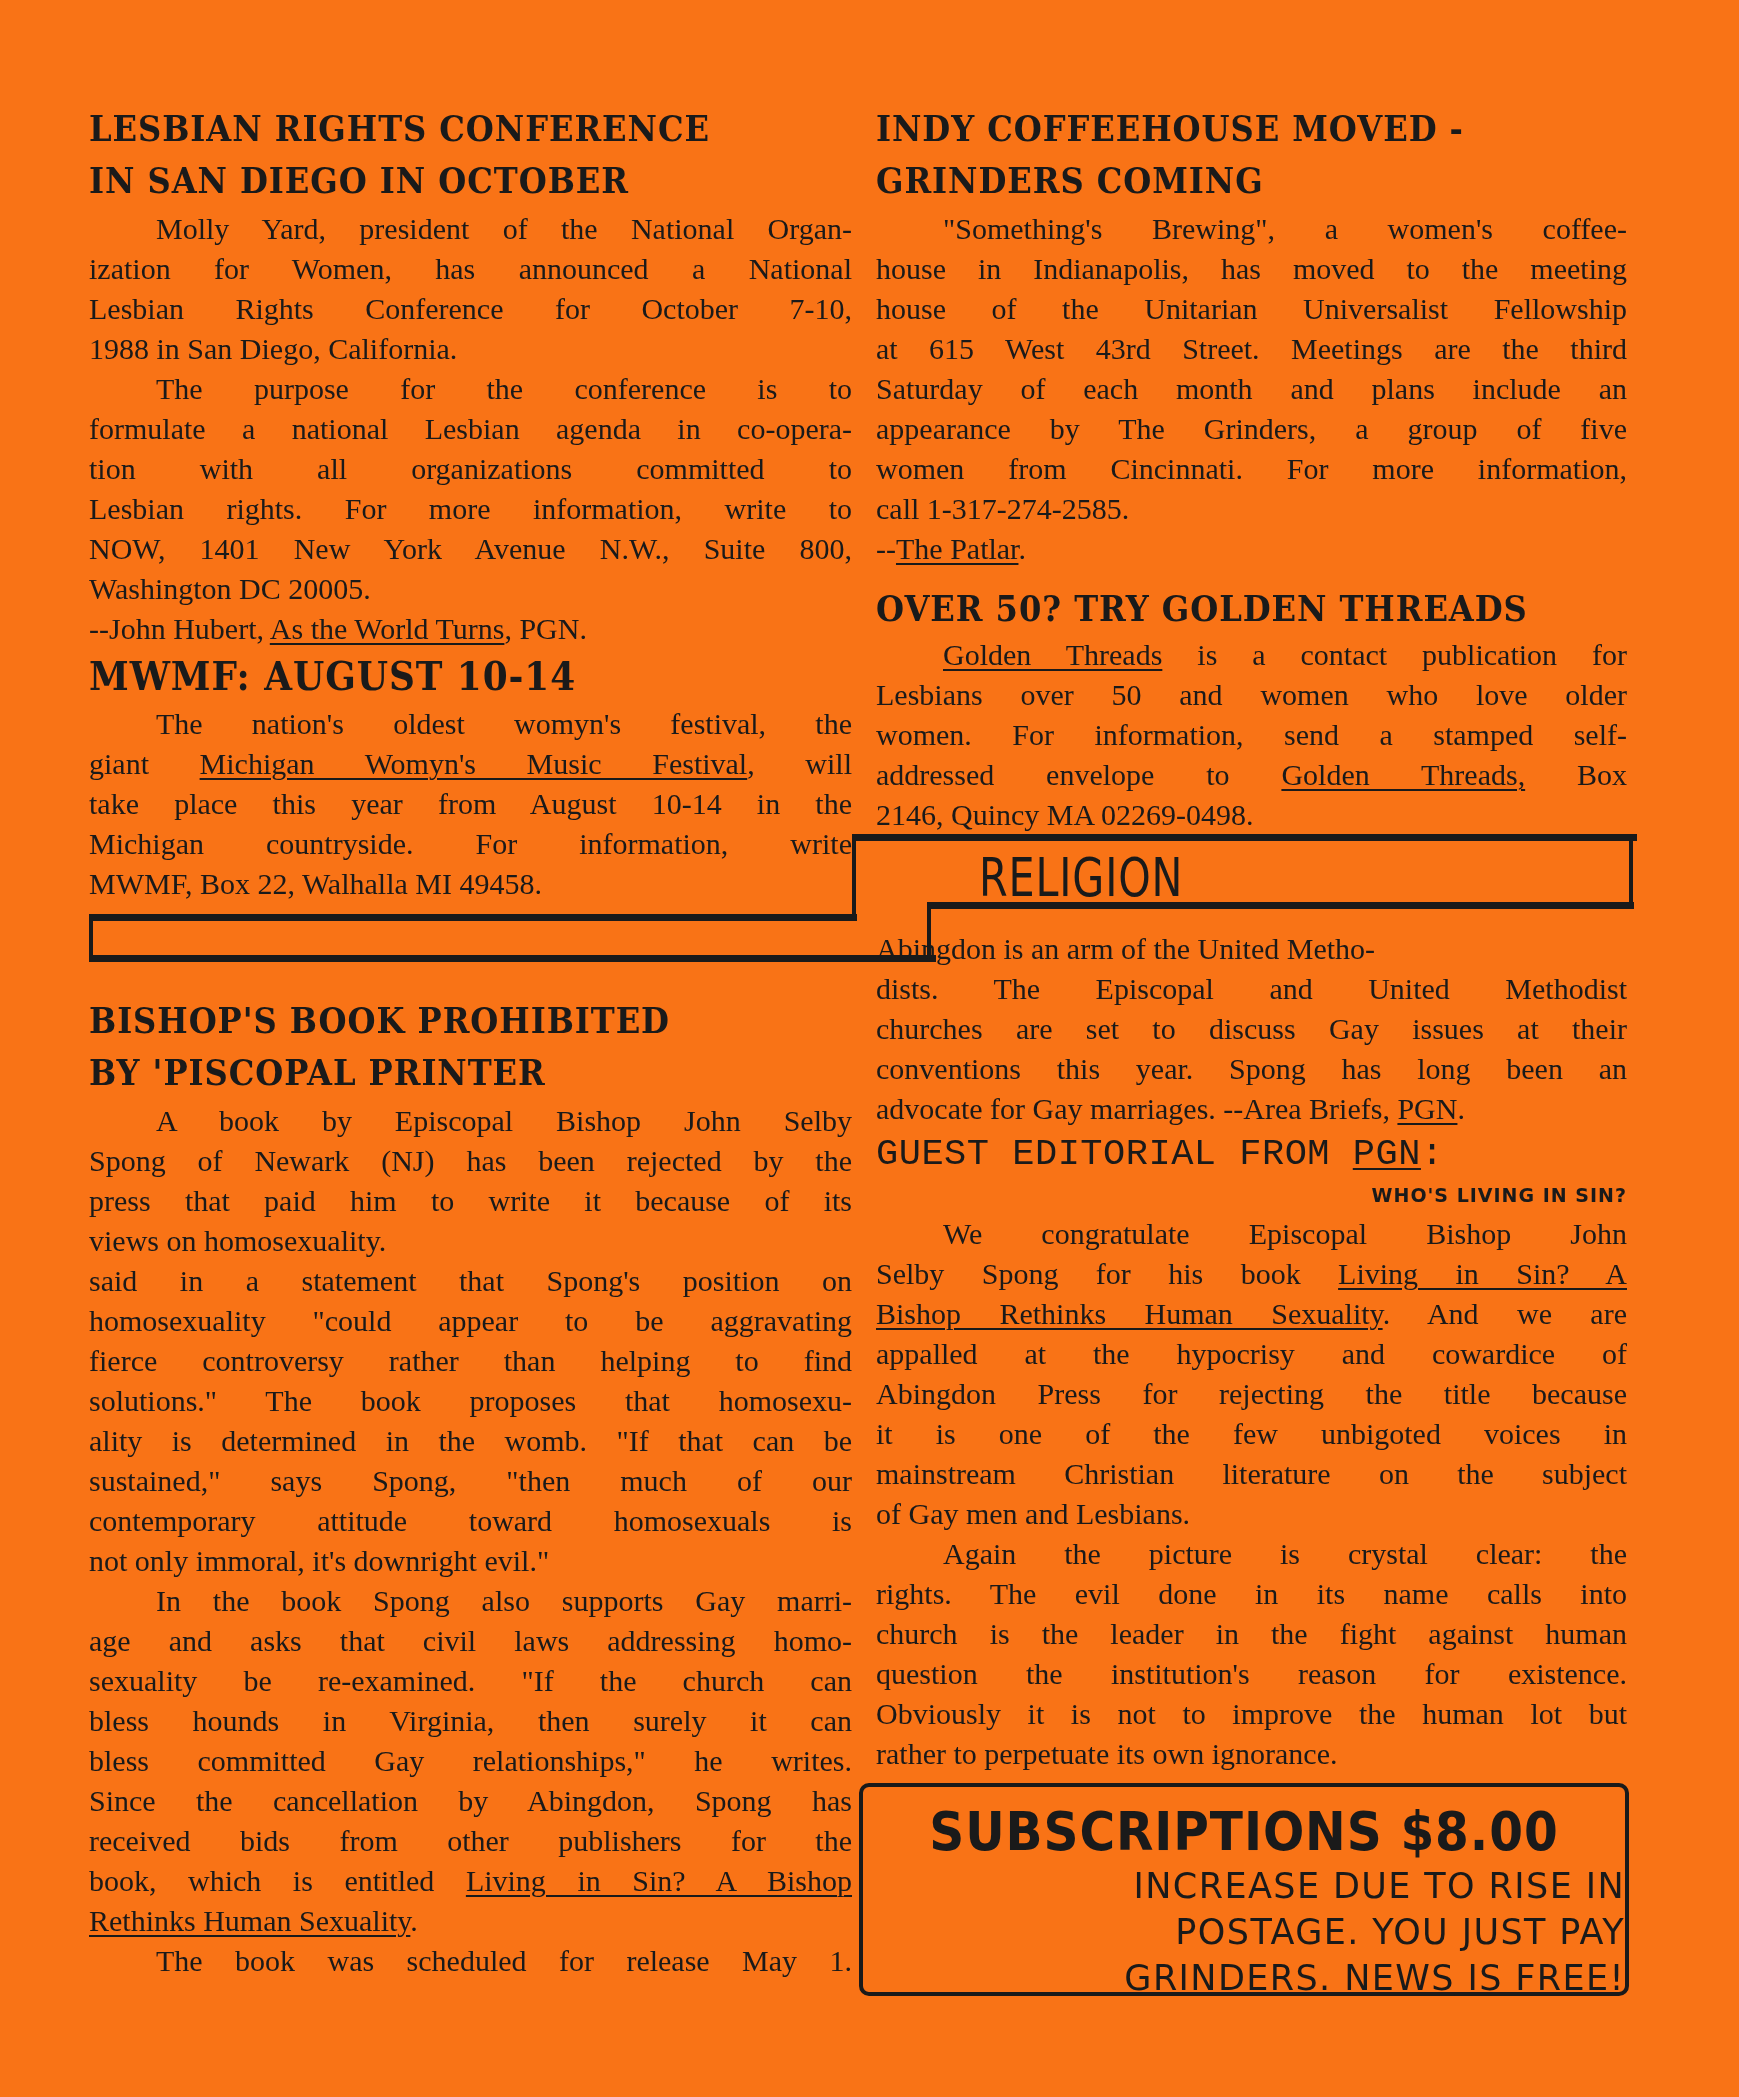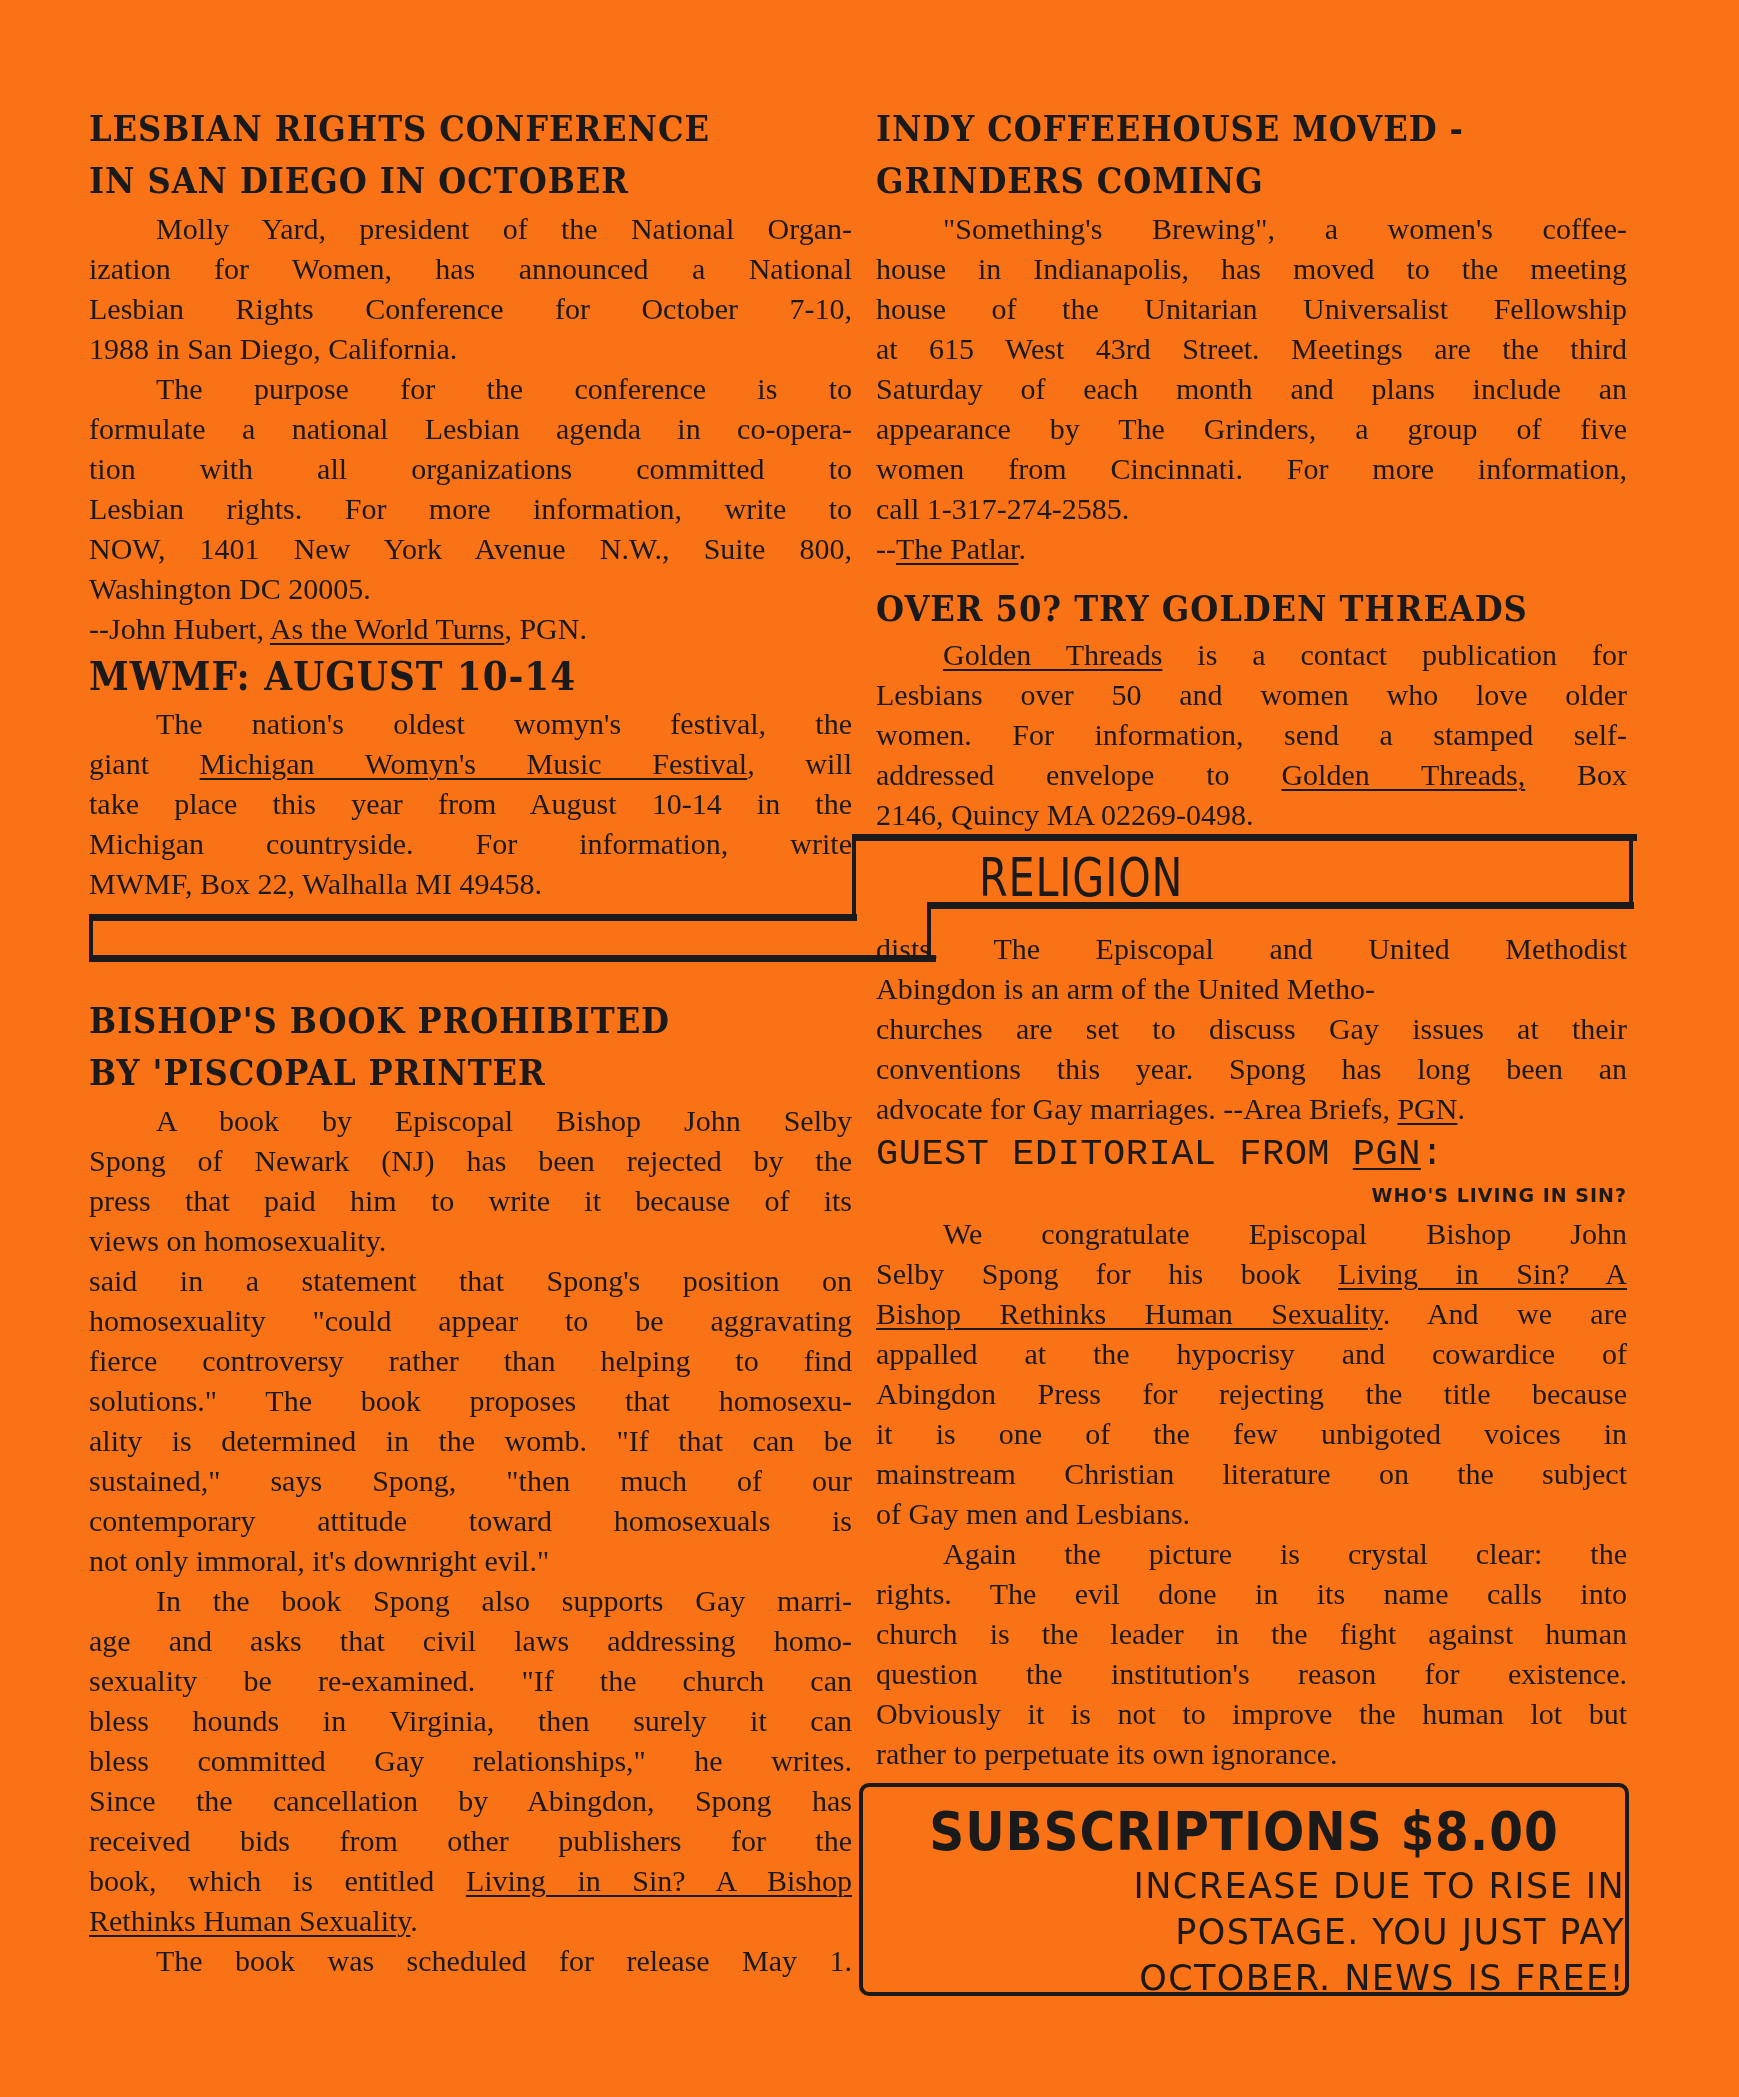--- a/index.html
+++ b/index.html
@@ -124,22 +124,22 @@
         <span class="ln indent"><span class="u">Golden Threads</span><span> is a contact publication for</span></span>
         <span class="ln">Lesbians over 50 and women who love older</span>
         <span class="ln">women. For information, send a stamped self-</span>
         <span class="ln"><span>addressed envelope to </span><span class="u">Golden Threads,</span><span> Box</span></span>
         <span class="ln last">2146, Quincy MA 02269-0498.</span>
       </div>
   </div>
 
   <div class="col" style="left:876px; top:929px; width:751px;">
     <div class="para">
+        <span class="ln last">Abingdon is an arm of the United Metho-</span>
         <span class="ln">dists. The Episcopal and United Methodist</span>
-        <span class="ln last">Abingdon is an arm of the United Metho-</span>
         <span class="ln">churches are set to discuss Gay issues at their</span>
         <span class="ln">conventions this year. Spong has long been an</span>
         <span class="ln last"><span>advocate for Gay marriages. --Area Briefs, </span><span class="u">PGN</span><span>.</span></span>
       </div>
   </div>
 
   <div class="col" style="left:876px; top:1132px; width:751px;">
     <div class="guest">
       <span>GUEST EDITORIAL FROM </span><span class="u">PGN</span><span>:</span>
     </div>
@@ -160,18 +160,18 @@
         <span class="ln">Obviously it is not to improve the human lot but</span>
         <span class="ln last">rather to perpetuate its own ignorance.</span>
       </div>
   </div>
 
   <div class="subbox" style="left:859px; top:1783px; width:770px; height:213px;border-radius:10px;">
     <div class="sub-title" style="margin-top:14.4px;">SUBSCRIPTIONS $8.00</div>
     <div class="sub-line">INCREASE DUE TO RISE IN</div>
     <div class="sub-line">POSTAGE. YOU JUST PAY</div>
     <div class="sub-line">
-      <span>OCTOBER. </span><span class="u">NEWS</span><span> IS FREE!</span>
+      <span>GRINDERS. </span><span class="u">NEWS</span><span> IS FREE!</span>
     </div>
   </div>
 
 </div>
 
 
 </body></html>

